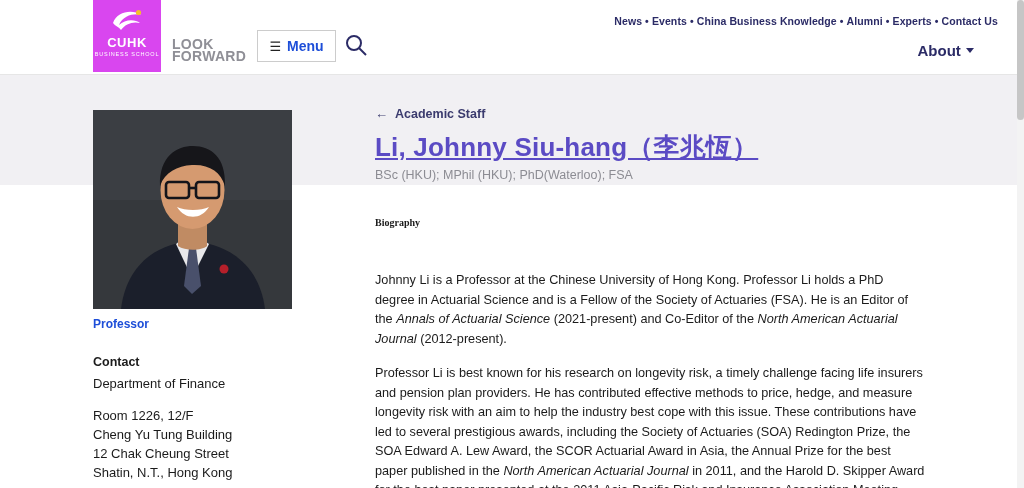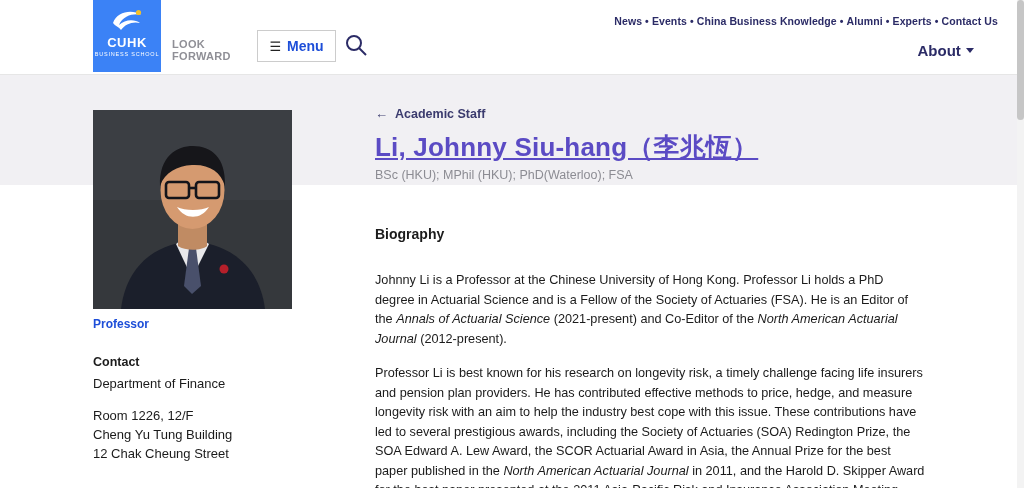--- a/index.html
+++ b/index.html
@@ -13,39 +13,39 @@
   body { position: relative; }
 
   
   .topbar {
     position: absolute; top: 0; left: 0; width: 1024px; height: 75px;
     background: #ffffff;
     border-bottom: 1px solid #e6e6e6;
   }
   .logo {
     position: absolute; left: 93px; top: 0; width: 68px; height: 72px;
-    background: #3b82f6;
+    background: #d946ef;
     display: flex; flex-direction: column; align-items: center; justify-content: flex-start;
     padding-top: 6px;
   }
   .logo-mark {
     width: 40px; height: 28px;
     display: flex; align-items: center; justify-content: center;
   }
   .logo-mark svg { display: block; }
   .logo-text1 {
     color: #ffffff; font-size: 13px; font-weight: bold; letter-spacing: .5px;
     line-height: 14px; margin-top: 2px;
   }
   .logo-text2 {
     color: #ffffff; font-size: 5.5px; letter-spacing: .8px; line-height: 8px;
   }
   .tagline {
     position: absolute; left: 172px; top: 38px;
-    font-size: 11px; font-weight: bold; color: #8f8f96;
+    font-size: 14px; font-weight: bold; color: #8f8f96;
     line-height: 12px; letter-spacing: .3px;
   }
 
   .menu-btn {
     position: absolute; left: 257px; top: 30px;
     width: 79px; height: 32px;
     border: 1px solid #cccccc; background: #ffffff;
     display: flex; align-items: center; justify-content: center;
     gap: 6px; cursor: pointer;
   }
@@ -124,22 +124,22 @@
   }
   .contact-body {
     position: absolute; left: 93px; top: 374px;
     width: 240px;
     font-size: 13px; color: #1b1b1b; line-height: 19px;
   }
   .contact-body .gap { display: block; height: 13px; }
 
   
   .bio-h {
-    position: absolute; left: 375px; top: 226px;
-    font-size: 14px; font-weight: bold; color: #1b1b1b;
+    position: absolute; left: 375px; top: 217px;
+    font-size: 10px; font-weight: bold; color: #1b1b1b; font-family: Liberation Serif, serif;
   }
   .bio {
     position: absolute; left: 375px; top: 259px;
     width: 551px;
     font-size: 12.7px; color: #1b1b1b; line-height: 19.5px;
     text-align: left;
   }
   .bio p { margin: 12px 0 15px 0; }
   .bio em { font-style: italic; }
 
@@ -247,20 +247,21 @@
 <div class="degrees">BSc (HKU); MPhil (HKU); PhD(Waterloo); FSA</div>
 
 <div class="job-title">Professor</div>
 <div class="contact-h">Contact</div>
 <div class="contact-body">
   <div>Department of Finance</div>
   <span class="gap"></span>
   <div>Room 1226, 12/F</div>
   <div>Cheng Yu Tung Building</div>
   <div>12 Chak Cheung Street</div>
+  <div>Shatin, N.T., Hong Kong</div>
 </div>
 
 <div class="bio-h">Biography</div>
 <div class="bio">
   <p><span>Johnny Li is a Professor at the Chinese University of Hong Kong. Professor Li holds a PhD degree in Actuarial Science and is a Fellow of the Society of Actuaries (FSA). He is an Editor of the </span><em>Annals of Actuarial Science</em><span> (2021-present) and Co-Editor of the </span><em>North American Actuarial Journal</em><span> (2012-present).</span></p>
   <p><span>Professor Li is best known for his research on longevity risk, a timely challenge facing life insurers and pension plan providers. He has contributed effective methods to price, hedge, and measure longevity risk with an aim to help the industry best cope with this issue. These contributions have led to several prestigious awards, including the Society of Actuaries (SOA) Redington Prize, the SOA Edward A. Lew Award, the SCOR Actuarial Award in Asia, the Annual Prize for the best paper published in the </span><em>North American Actuarial Journal</em><span> in 2011, and the Harold D. Skipper Award for the best paper presented at the 2011 Asia-Pacific Risk and Insurance Association Meeting.</span></p>
 </div>
 
 <div class="scrollbar">
   <div class="thumb"></div>

